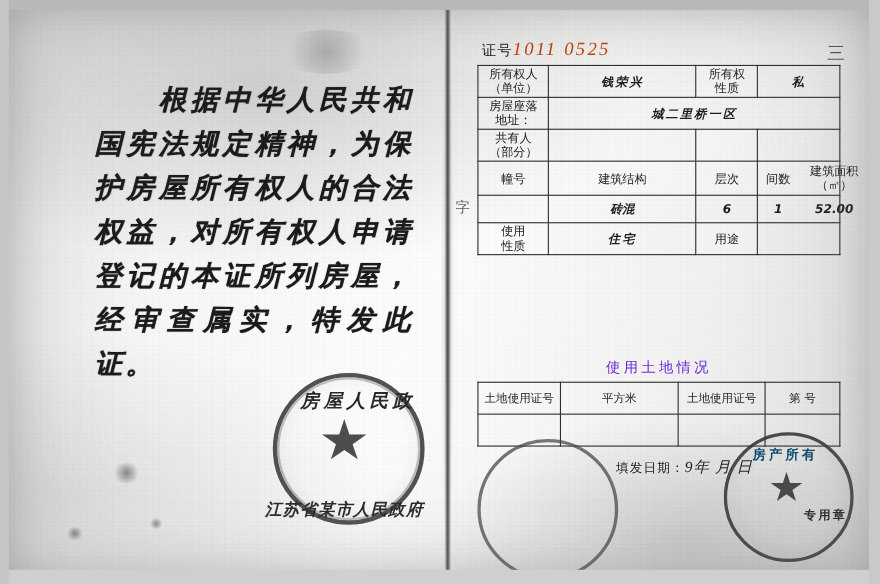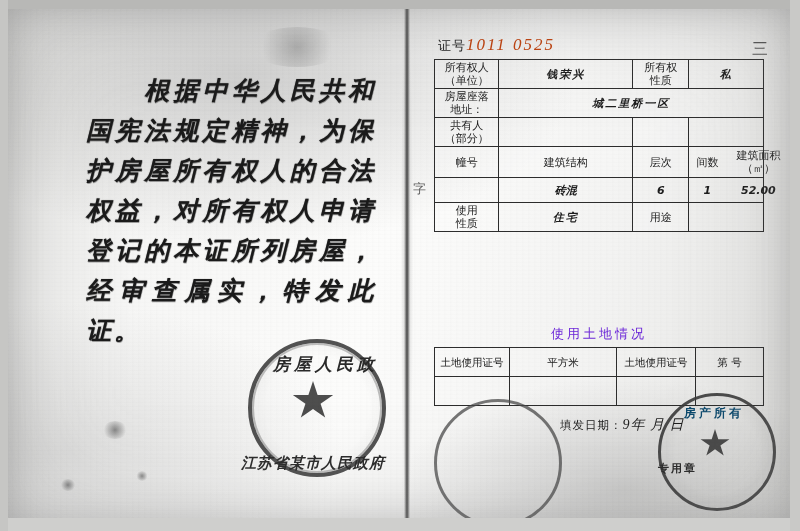--- a/index.html
+++ b/index.html
@@ -284,21 +284,21 @@
     left: 246px; top: 396px;
     width: 112px; text-align: center;
     font-family: "DejaVu Sans", sans-serif;
     font-size: 12px; font-weight: 700;
     letter-spacing: 3px;
     color: #0c4a6e;
   }
   .seal3-bottom {
     position: absolute;
     left: 246px; top: 452px;
-    width: 112px; text-align: left;
+    width: 112px; text-align: right;
     font-family: "DejaVu Sans", sans-serif;
     font-size: 11px; font-weight: 700;
     letter-spacing: 2px;
     color: #2a2a2a;
   }
 </style>
 </head>
 <body>
 
 <div id="page">

